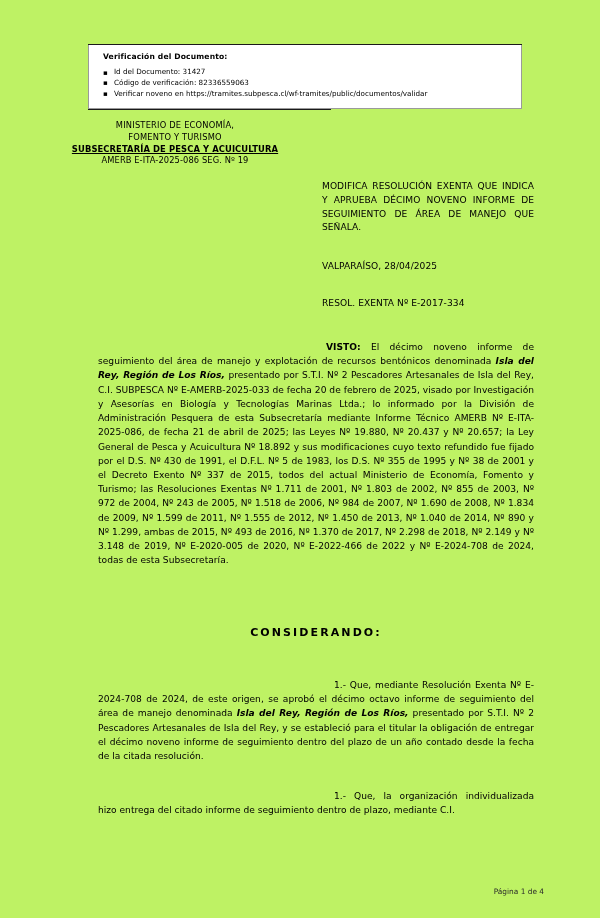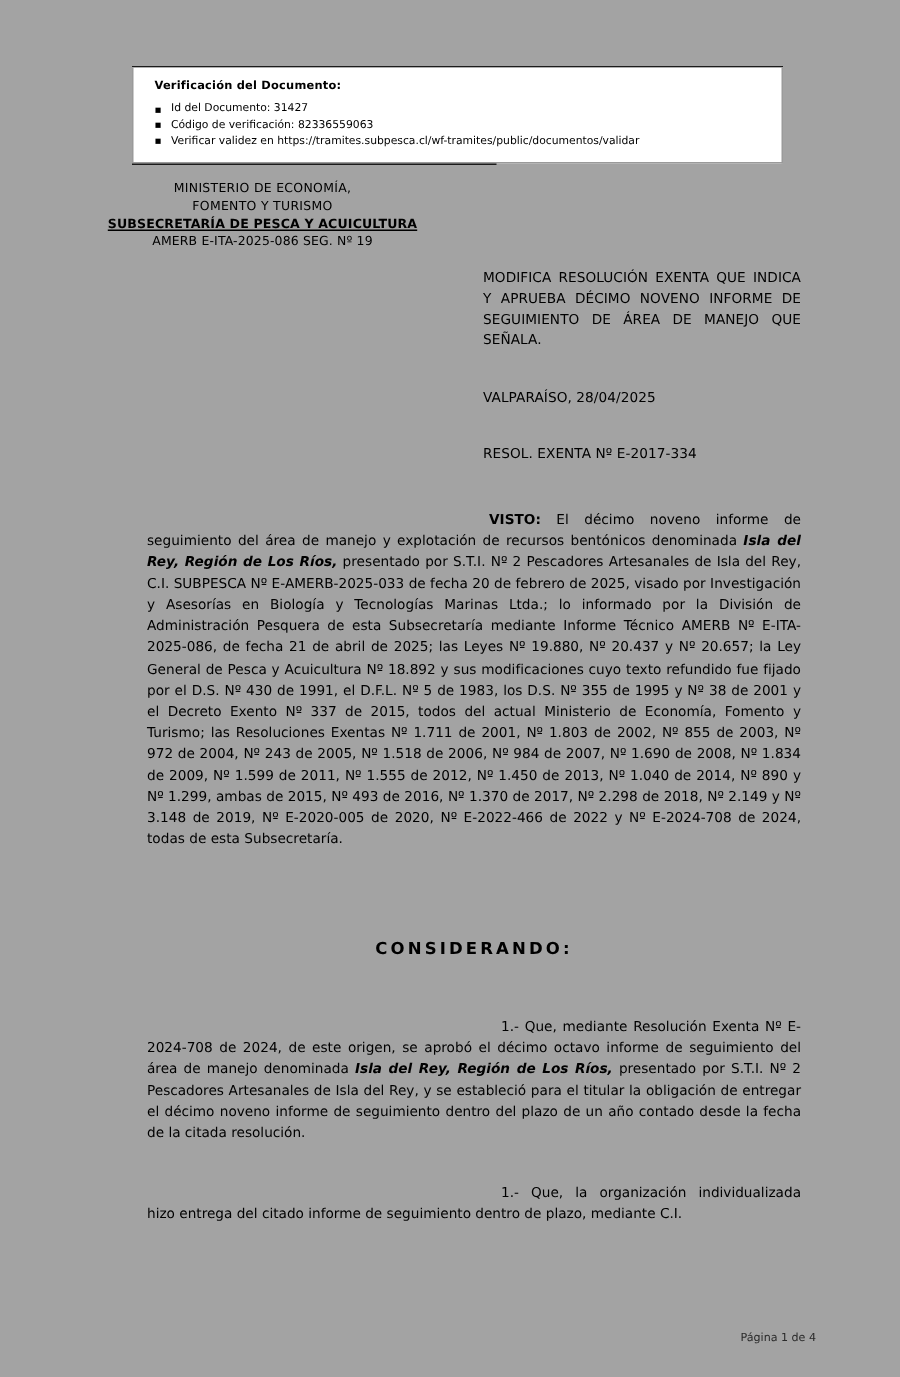--- a/index.html
+++ b/index.html
@@ -12,21 +12,21 @@
     height: 918px;
     position: relative;
     font-family: "DejaVu Sans", sans-serif;
     color: #000000;
     overflow: hidden;
   }
 
   .page {
     position: absolute;
     inset: 0;
-    background: #a3a3a3;
+    background: #bef264;
   }
 
   
   .verif-wrap {
     position: absolute;
     left: 88px;
     top: 44px;
     width: 434px;
   }
   .verif-toprule {
@@ -210,21 +210,21 @@
         <li>
           <span class="bullet">▪</span>
           <span>Id del Documento: 31427</span>
         </li>
         <li>
           <span class="bullet">▪</span>
           <span>Código de verificación: 82336559063</span>
         </li>
         <li>
           <span class="bullet">▪</span>
-          <span>Verificar validez en https://tramites.subpesca.cl/wf-tramites/public/documentos/validar</span>
+          <span>Verificar noveno en https://tramites.subpesca.cl/wf-tramites/public/documentos/validar</span>
         </li>
       </ul>
     </div>
     <div class="verif-botrule"></div>
   </div>
 
   <div class="letterhead">
     <div class="lh-line1">MINISTERIO DE ECONOMÍA,</div>
     <div class="lh-line2">FOMENTO Y TURISMO</div>
     <div class="lh-sub">SUBSECRETARÍA DE PESCA Y ACUICULTURA</div>

